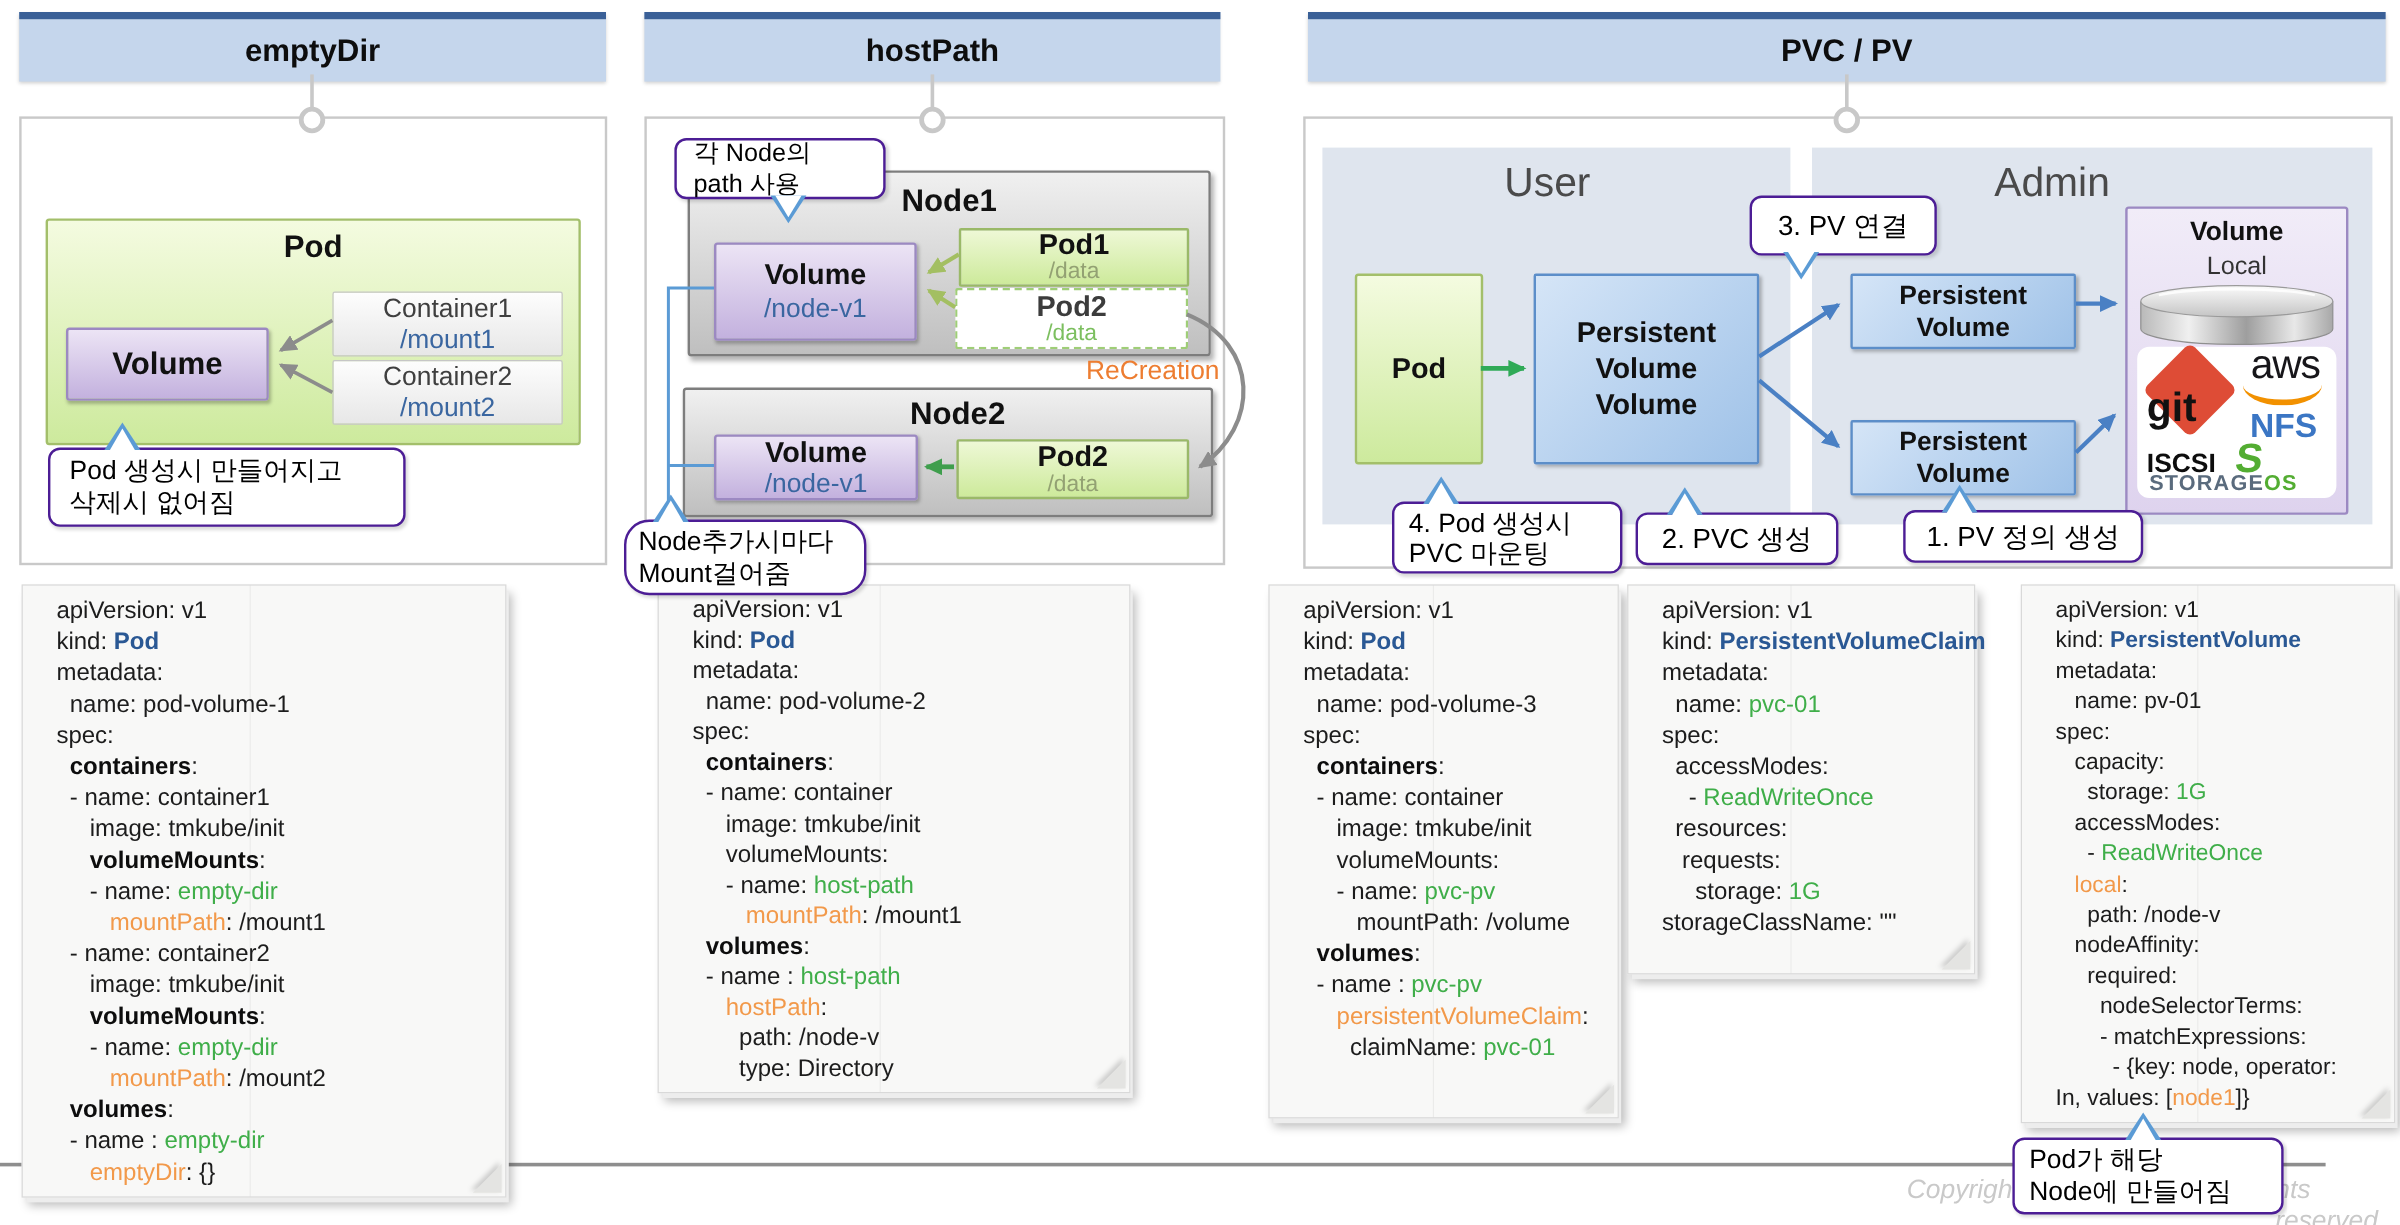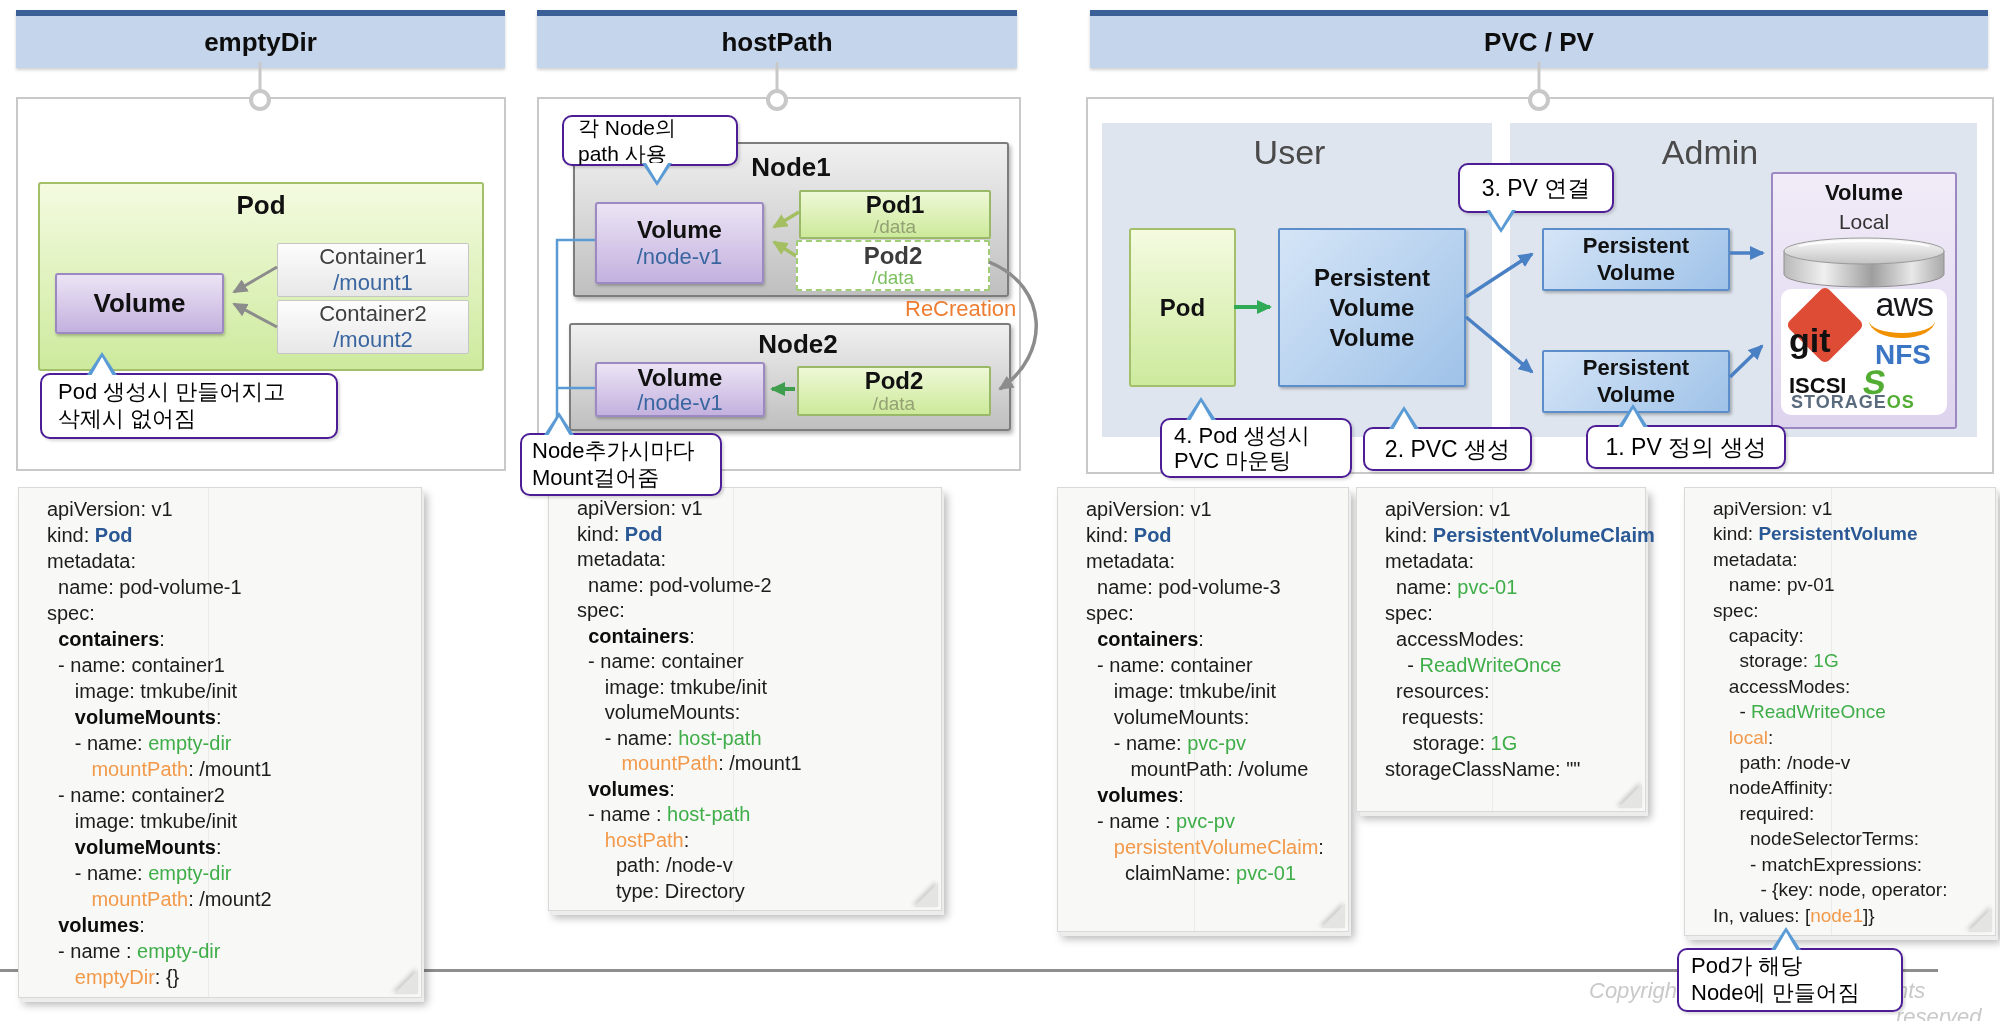--- a/index.html
+++ b/index.html
@@ -135,21 +135,21 @@
   </div>
   <div class="abs podgreen gbox" style="left:797px;top:366px;width:190px;height:46px;line-height:1.05;">
     <span class="bold" style="font-size:24px;">Pod2</span>
     <span class="olive" style="font-size:19px;">/data</span>
   </div>
   <div class="callout" style="left:562px;top:115px;width:158px;height:47px;font-size:21px;align-items:flex-start;padding-left:14px;z-index:6;">
     <i class="tail down" style="left:78px;"></i>
     <div>각 Node의</div>
     <div>path 사용</div>
   </div>
-  <div class="callout" style="left:520px;top:433px;width:188px;height:59px;align-items:flex-start;padding-left:10px;">
+  <div class="callout" style="left:520px;top:433px;width:188px;height:59px;align-items:flex-start;padding-left:10px;border-radius:21px;">
     <i class="tail up" style="left:22px;"></i>
     <div>Node추가시마다</div>
     <div>Mount걸어줌</div>
   </div>
 
   <div class="abs subpanel" style="left:1102px;top:123px;width:390px;height:314px;"></div>
   <div class="abs subpanel" style="left:1510px;top:123px;width:467px;height:314px;"></div>
   <div class="abs ua-label" style="left:1102px;top:133px;width:375px;text-align:center;">User</div>
   <div class="abs ua-label" style="left:1510px;top:133px;width:400px;text-align:center;">Admin</div>
 

